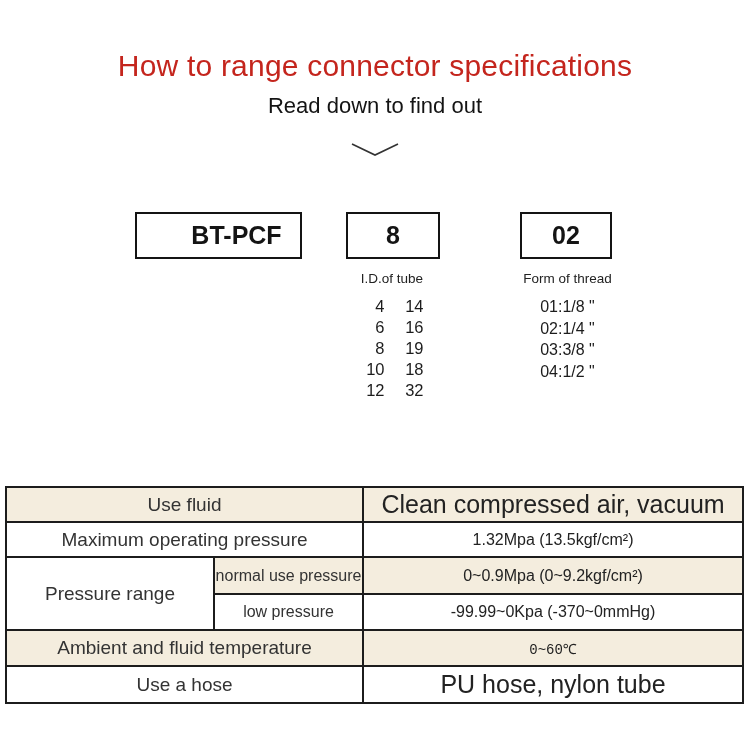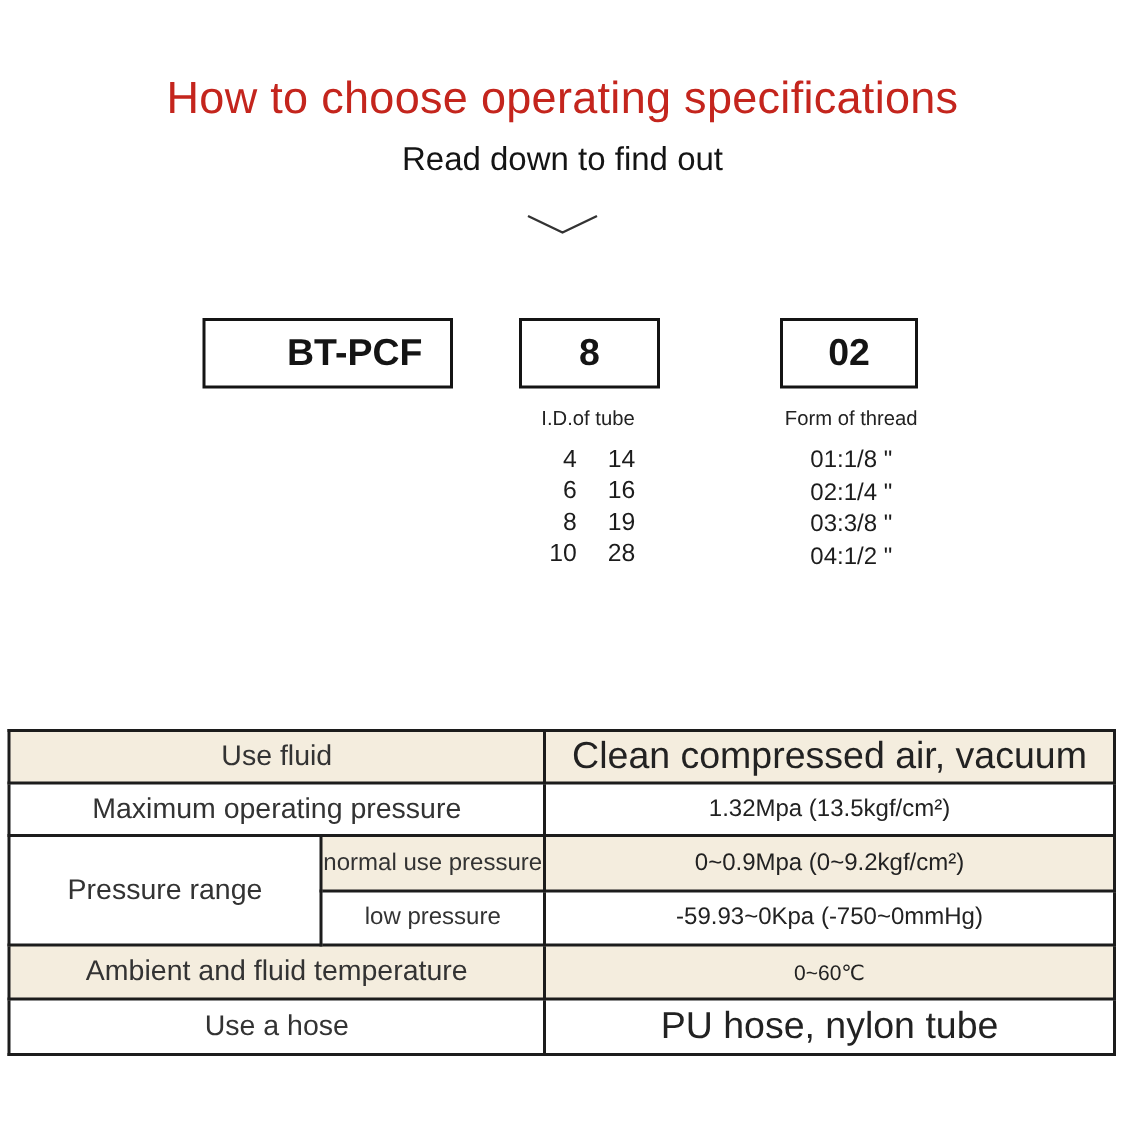--- a/index.html
+++ b/index.html
@@ -32,29 +32,29 @@
   .spec-table-wrap{position:absolute;left:5px;top:486px;}
   table.spec{border-collapse:collapse;table-layout:fixed;width:737px;}
   table.spec td{border:2px solid #1c1c1c;vertical-align:middle;padding:0;}
   .beige{background:#f4edde;}
   .white{background:#ffffff;}
   .label-cell{padding-left:28px;font-size:19px;color:#333;text-align:center;}
   .sub-label{font-size:16px;color:#333;text-align:center;}
   .value-cell{text-align:center;color:#222;}
   .v-lg{font-size:25px;}
   .v-md{font-size:16px;}
-  .v-sm{font-size:14px;}
+  .v-sm{font-size:14px;font-family:Liberation Mono, monospace;}
   .r35{height:35px;} .r37{height:37px;} .r36{height:36px;}
 </style>
 </head>
 <body>
 
 <div class="page">
 
-  <div class="title">How to choose operating specifications</div>
+  <div class="title">How to range connector specifications</div>
   <div class="subtitle">Read down to find out</div>
   <div class="chevron-wrap">
     <svg width="50" height="18" viewBox="0 0 50 18" aria-hidden="true">
       <polyline points="2,3 25,14 48,3" fill="none" stroke="#333" stroke-width="1.6"></polyline>
     </svg>
   </div>
 
   <div class="code-box box-model">BT-PCF</div>
   <div class="code-box box-id">8</div>
   <div class="code-box box-thread">02</div>
@@ -69,21 +69,25 @@
       <div class="tube-row">
         <span class="c">6</span>
         <span class="c">16</span>
       </div>
       <div class="tube-row">
         <span class="c">8</span>
         <span class="c">19</span>
       </div>
       <div class="tube-row">
         <span class="c">10</span>
-        <span class="c">28</span>
+        <span class="c">18</span>
+      </div>
+      <div class="tube-row">
+        <span class="c">12</span>
+        <span class="c">32</span>
       </div>
     </div>
   </div>
 
   <div class="thread-block">
     <div class="list-heading">Form of thread</div>
     <div class="thread-items">
       <div class="thread-item">01:1/8 "</div>
       <div class="thread-item">02:1/4 "</div>
       <div class="thread-item">03:3/8 "</div>
@@ -107,21 +111,21 @@
         <td colspan="2" class="white label-cell">Maximum operating pressure</td>
         <td class="white value-cell v-md">1.32Mpa (13.5kgf/cm²)</td>
       </tr>
       <tr class="r37">
         <td rowspan="2" class="white label-cell">Pressure range</td>
         <td class="beige sub-label">normal use pressure</td>
         <td class="beige value-cell v-md">0~0.9Mpa (0~9.2kgf/cm²)</td>
       </tr>
       <tr class="r36">
         <td class="white sub-label">low pressure</td>
-        <td class="white value-cell v-md">-59.93~0Kpa (-750~0mmHg)</td>
+        <td class="white value-cell v-md">-99.99~0Kpa (-370~0mmHg)</td>
       </tr>
       <tr class="r36">
         <td colspan="2" class="beige label-cell">Ambient and fluid temperature</td>
         <td class="beige value-cell v-sm">0~60℃</td>
       </tr>
       <tr class="r37">
         <td colspan="2" class="white label-cell">Use a hose</td>
         <td class="white value-cell v-lg">PU hose, nylon tube</td>
       </tr>
     </tbody>

